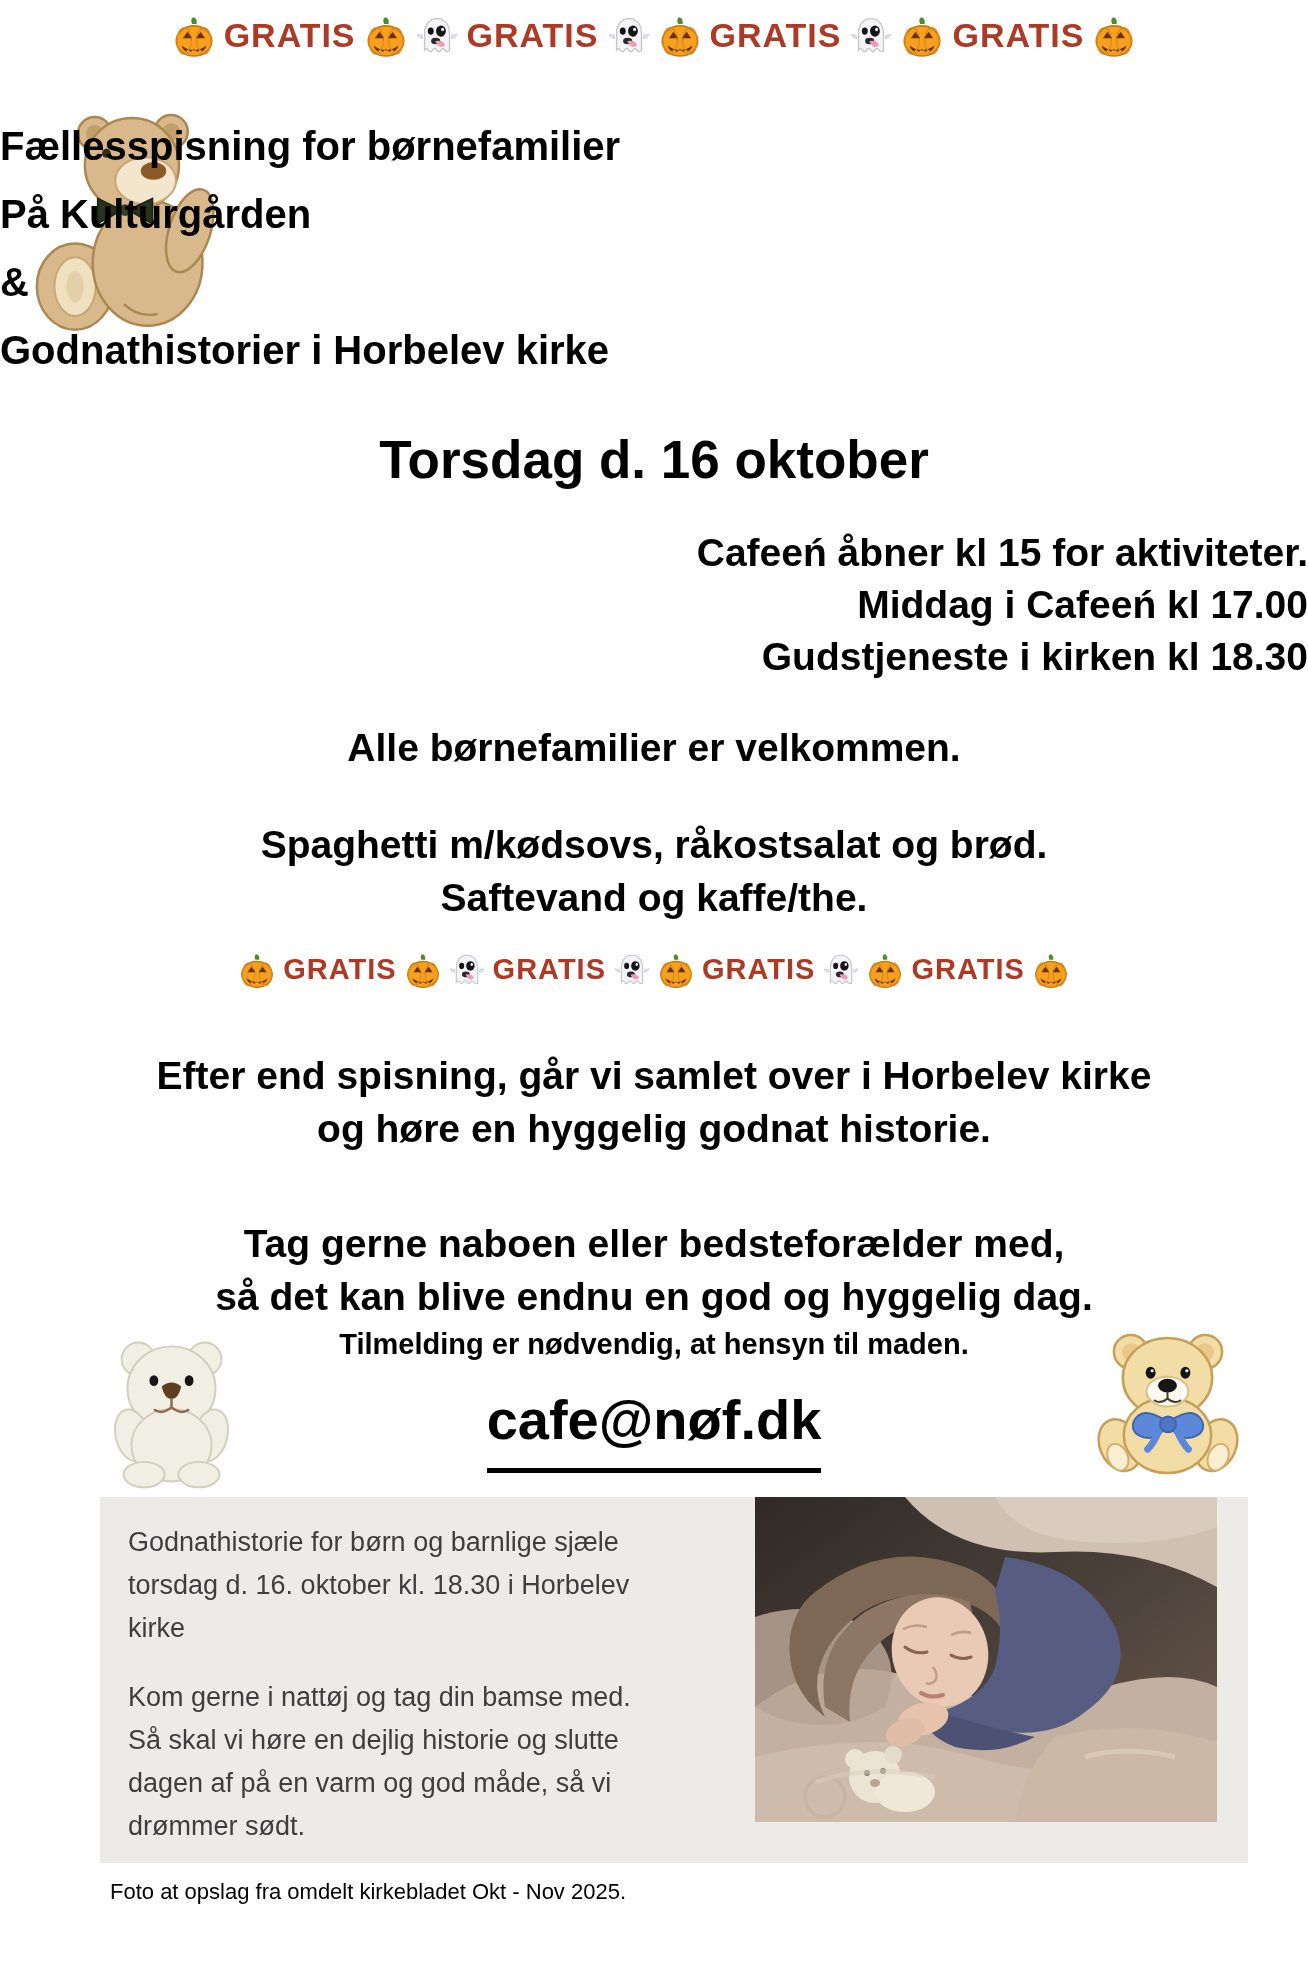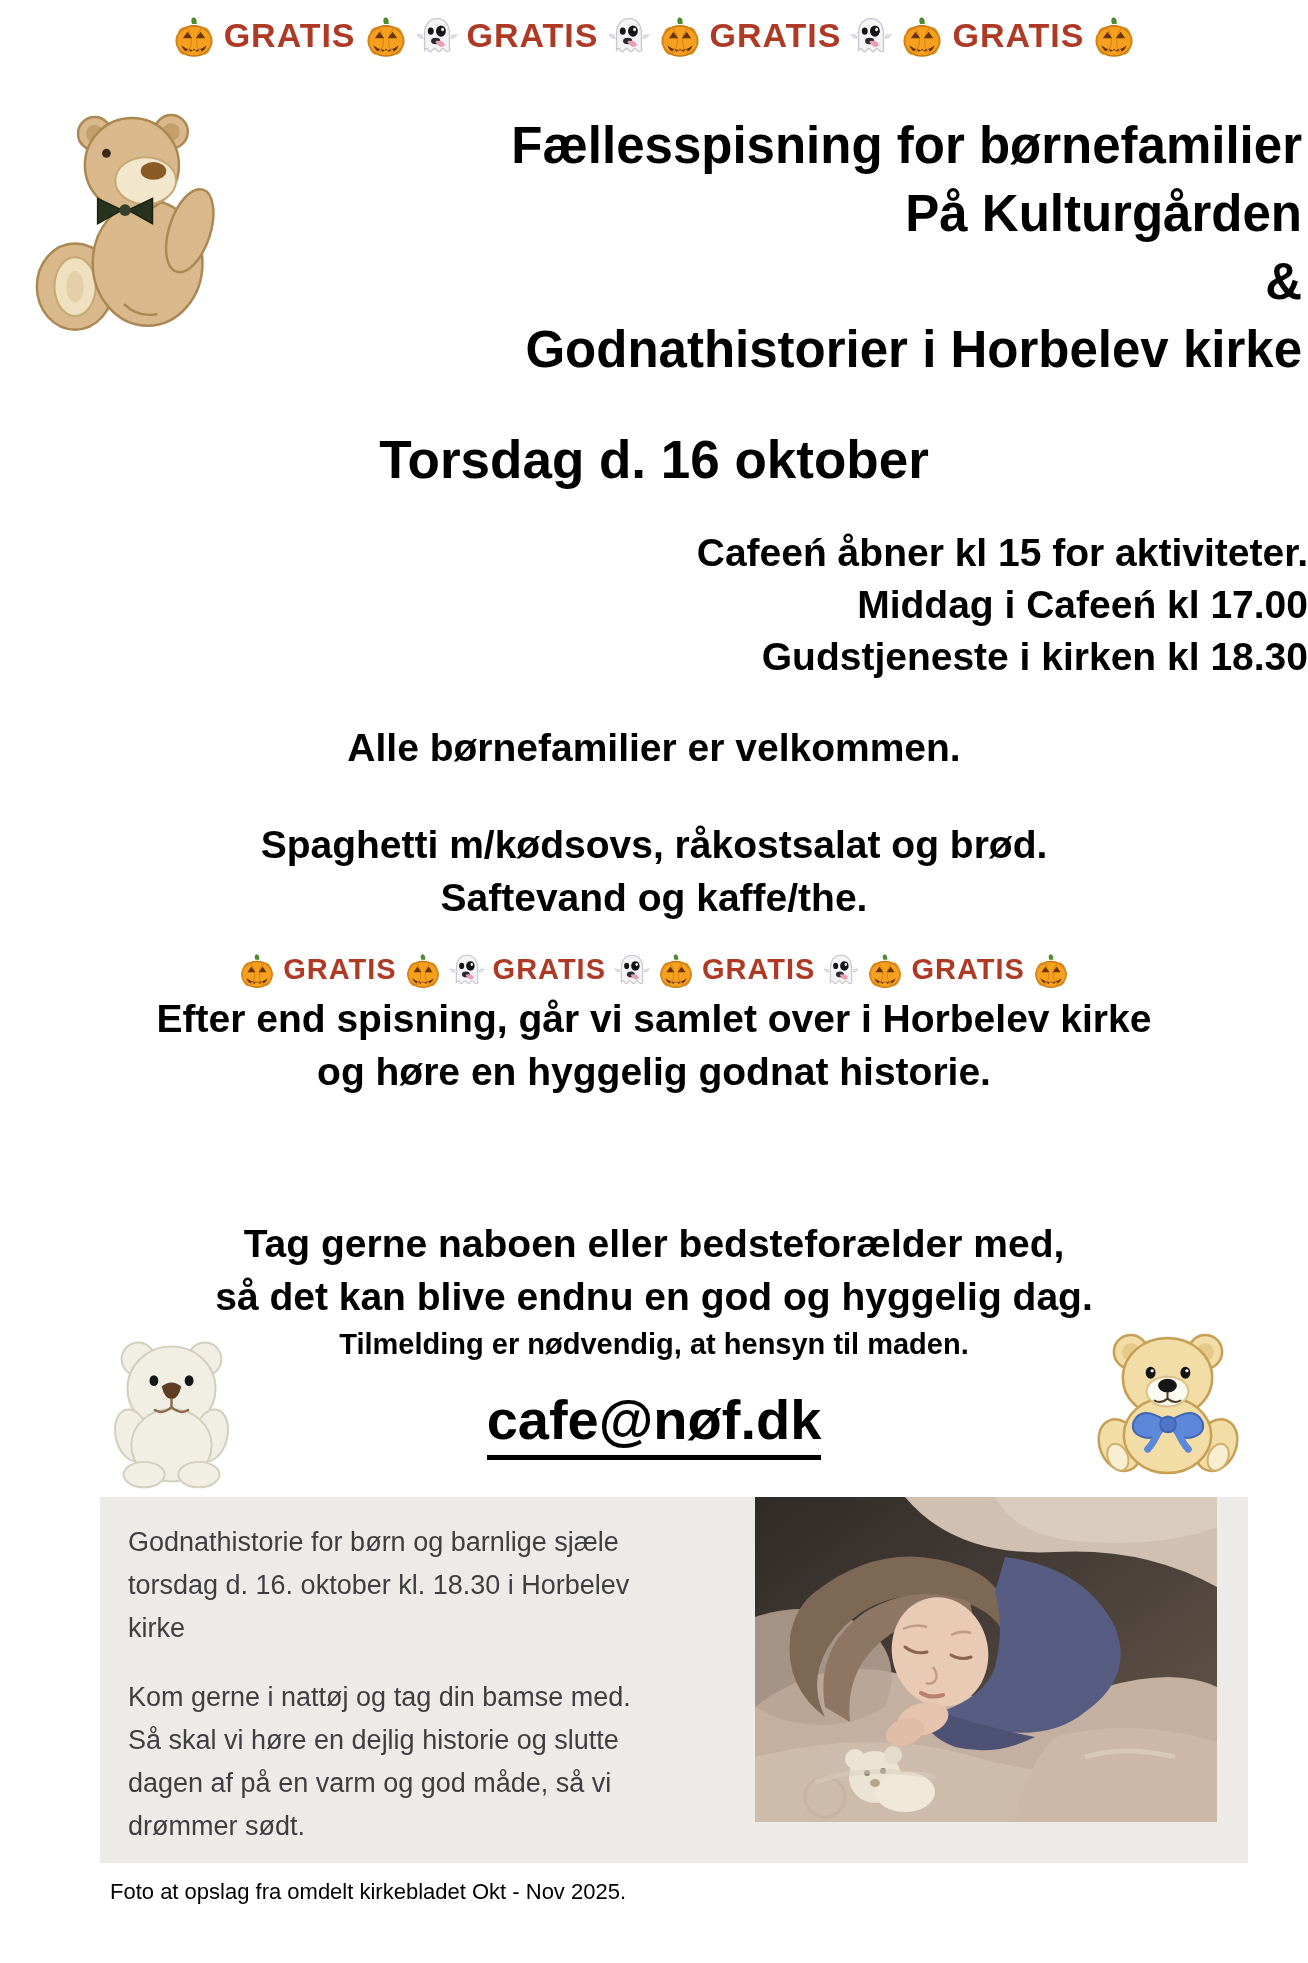--- a/index.html
+++ b/index.html
@@ -26,48 +26,48 @@
     font-family:"Liberation Sans","DejaVu Sans",sans-serif;
   }
   .banner-top .gratis-word { font-size:34px; }
   .banner-mid .gratis-word { font-size:29px; }
   .banner-top .banner-icon { width:42px; height:42px; }
   .banner-mid .banner-icon { width:36px; height:36px; }
 
   
   .main-titles {
     position:absolute; top:112px; left:0; right:6px;
-    text-align:right; font-weight:bold;
-    font-size:51px; line-height:68px;
+    text-align:left; font-weight:bold;
+    font-size:40px; line-height:68px;
   }
   .date-heading {
     position:absolute; top:406px; left:0; right:0;
     text-align:center; font-weight:bold;
     font-size:53px; line-height:68px;margin-top:20px;
   }
 
   
   .tblock {
     position:absolute; left:0; right:0;
     text-align:center; font-weight:bold;
     font-size:39px; line-height:52px;
   }
   .schedule { top:527px;text-align:right; }
   .welcome  { top:722px; }
   .menu     { top:818px; line-height:53px; }
-  .after    { top:992px; line-height:53px; }
+  .after    { top:1049px; line-height:53px; }
   .invite   { top:1217px; line-height:53px; }
   .signup   { top:1326px; font-size:29px; line-height:36px; }
   .email-row{ position:absolute; top:1388px; left:0; right:0; text-align:center; }
   .email {
     display:inline-block;
     font-size:56px; font-weight:bold; color:#000;
     text-decoration:none;
     border-bottom:5px solid #000;
-    padding-bottom:3px; line-height:64px;
+    padding-bottom:16px; line-height:64px;
   }
 
   
   .teddy-brown { position:absolute; left:30px;  top:98px;   width:196px; height:236px; }
   .teddy-white { position:absolute; left:103px; top:1330px; width:137px; height:160px; }
   .teddy-tan   { position:absolute; left:1096px;top:1326px; width:144px; height:154px; }
 
   
   .clipping {
     position:absolute; left:100px; top:1497px;

